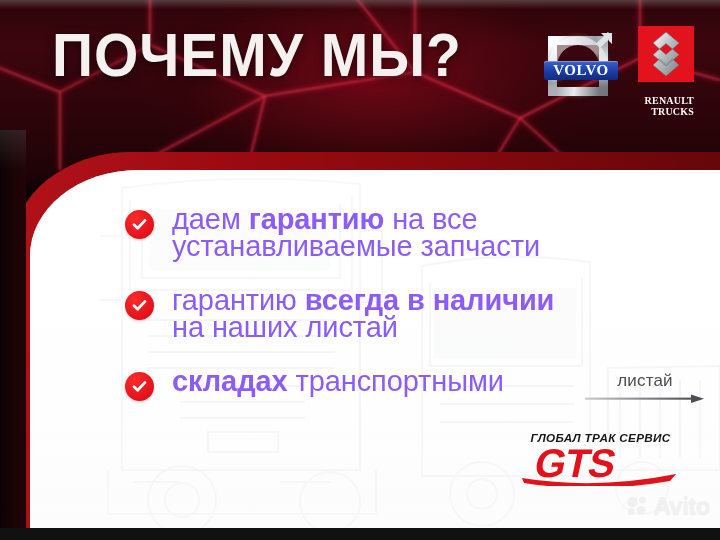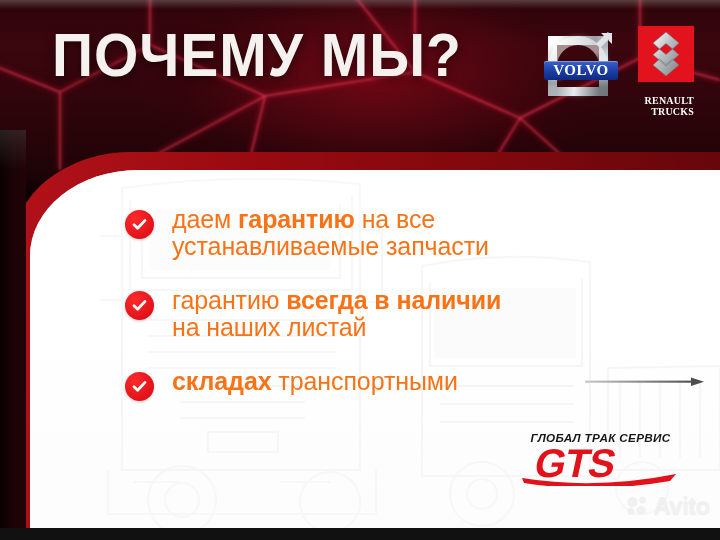--- a/index.html
+++ b/index.html
@@ -115,22 +115,22 @@
   .list{position:absolute;left:125px;top:206px;width:470px;}
   .row{display:flex;align-items:flex-start;margin-bottom:28px;}
   .check{
     flex:0 0 auto;width:29px;height:29px;border-radius:50%;
     background:radial-gradient(circle at 35% 30%,#fb2a2a,#e3121a 70%,#c00d14);
     box-shadow:0 1px 3px rgba(0,0,0,.22);
     display:flex;align-items:center;justify-content:center;margin-top:4px;
   }
   .check svg{display:block;}
   .txt{
-    margin-left:18px;color:#f97316;
-    font-size:25px;line-height:26.5px;font-weight:400;
+    margin-left:18px;color:#8b5cf6;
+    font-size:29px;line-height:26.5px;font-weight:400;
     letter-spacing:-.1px;
     font-family:"Liberation Sans",sans-serif;
   }
   .txt b{font-weight:700;}
 
   
   .swipe{position:absolute;left:585px;top:372px;width:120px;}
   .swipe-label{
     color:#4e4e52;font-size:17px;line-height:17px;text-align:center;
     letter-spacing:.2px;font-family:"Liberation Sans",sans-serif;
@@ -322,20 +322,21 @@
         </svg>
       </div>
       <div class="txt">
         <span></span><b>складах</b><span> транспортными</span><br>
       </div>
     </div>
 
   </div>
 
   <div class="swipe">
+    <div class="swipe-label">листай</div>
     <svg class="swipe-arrow" width="120" height="12" viewBox="0 0 120 12">
       <defs>
         <linearGradient id="arrg" x1="0" y1="0" x2="1" y2="0">
           <stop offset="0%" stop-color="#c9c9cd"></stop>
           <stop offset="100%" stop-color="#4e4e52"></stop>
         </linearGradient>
       </defs>
       <rect x="0" y="4.6" width="108" height="2.1" fill="url(#arrg)"></rect>
       <path d="M106 1.5 L119 5.7 L106 10 Z" fill="#4e4e52"></path>
     </svg>

